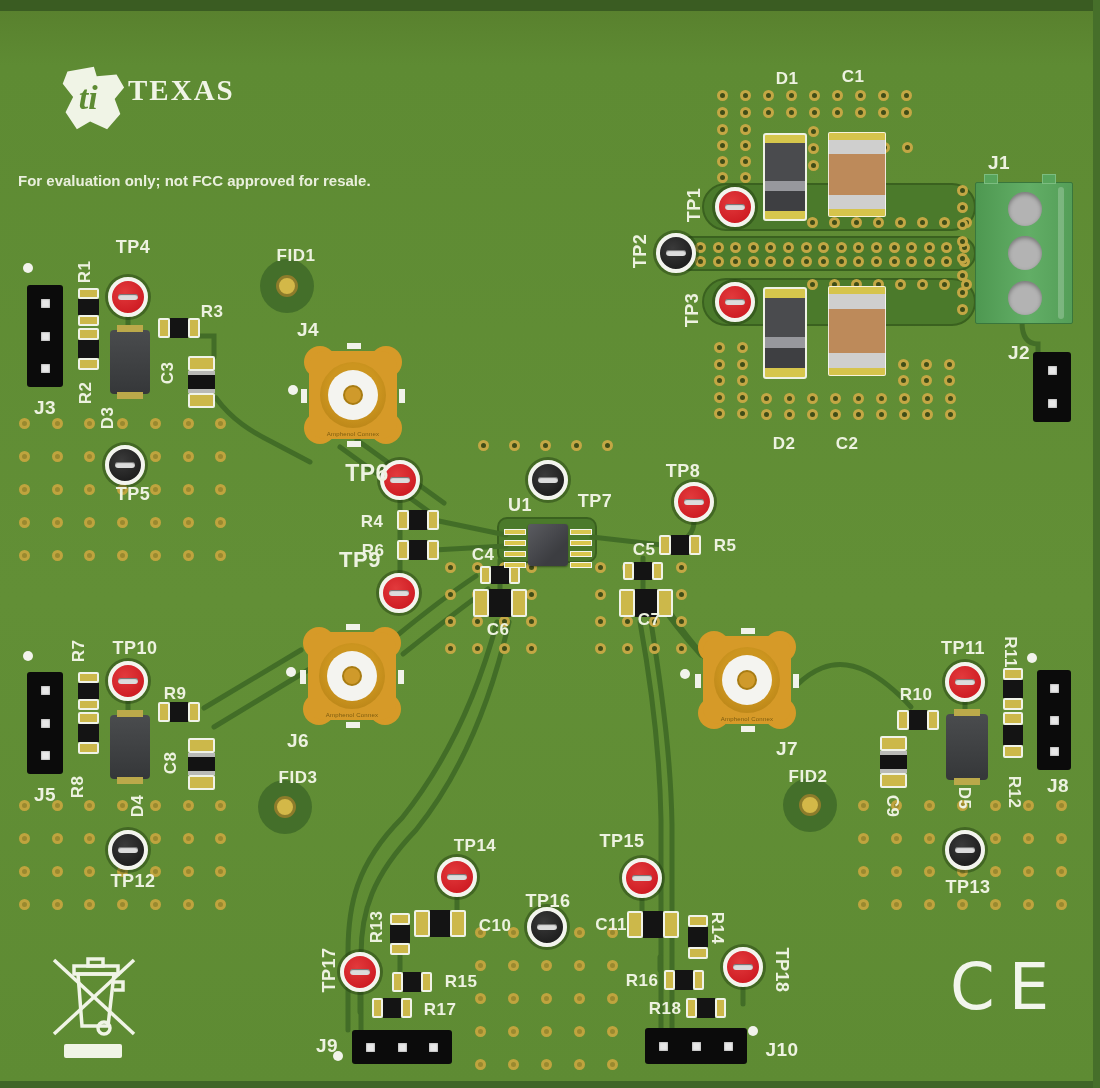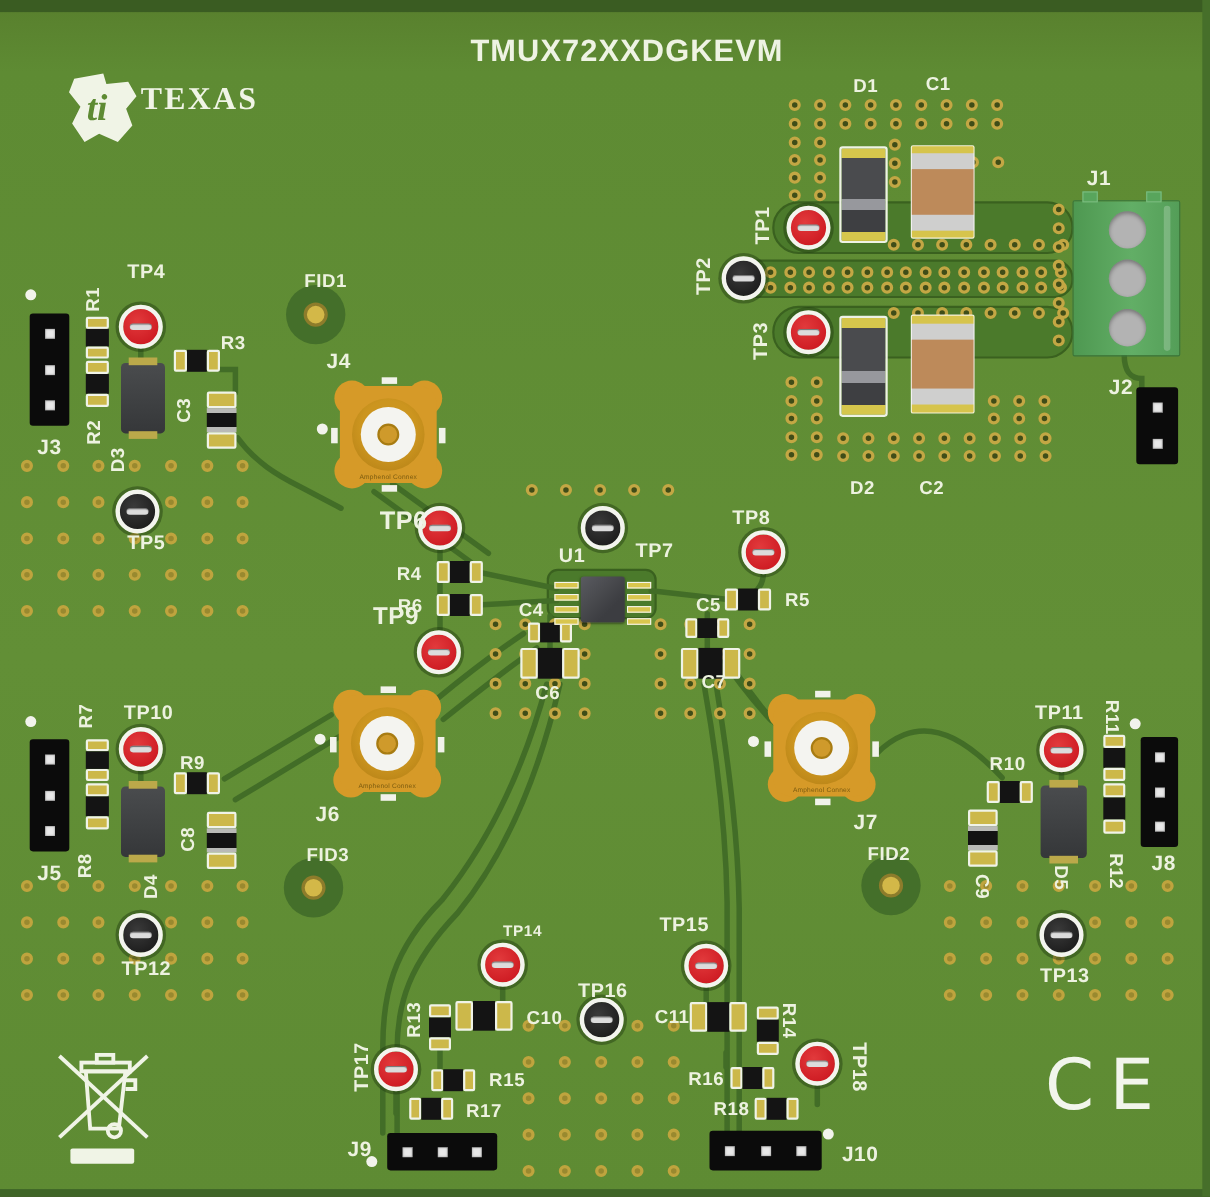--- a/index.html
+++ b/index.html
@@ -61,30 +61,30 @@
   #brand{position:absolute;left:58px;top:62px;width:300px;height:80px;z-index:6}
   #brand .t1{position:absolute;left:70px;top:12px;font-family:"Liberation Serif",serif;font-weight:bold;font-size:29px;color:#f0f4e6;letter-spacing:2px}
   #brand .t2{position:absolute;left:70px;top:41px;font-family:"Liberation Serif",serif;font-weight:bold;font-size:29px;color:#f0f4e6;letter-spacing:1px}
   #ce{position:absolute;left:950px;top:950px;font-family:"DejaVu Sans",sans-serif;font-weight:400;font-size:64px;color:#f2f5ec;letter-spacing:14px;z-index:6}
   #weee{position:absolute;left:48px;top:952px;z-index:6}
 </style>
 </head>
 <body>
 
 <div id="board">
-  <div id="title">TMUX72XXDGKEVM</div>
 
   <div id="brand">
     <svg width="68" height="72" viewBox="0 0 72 76">
       <path d="M10,10 L38,5 L41,15 L62,13 L70,27 L60,39 L66,55 L52,71 L34,63 L20,71 L8,53 L16,37 L5,23 Z" fill="#f0f4e6"></path>
       <text x="22" y="50" font-family="Liberation Serif, serif" font-size="36" font-style="italic" font-weight="bold" fill="#5e8b33">ti</text>
     </svg>
     <div class="t1">TEXAS</div>
   </div>
 
+  <div id="fcc">For evaluation only; not FCC approved for resale.</div>
 
   <div id="weee">
     <svg width="95" height="112" viewBox="0 0 95 112">
       <g stroke="#f0f4e6" stroke-width="3.5" fill="none">
         <line x1="6" y1="8" x2="86" y2="82"></line>
         <line x1="86" y1="8" x2="6" y2="82"></line>
         <path d="M30 22 L34 74 L60 74 L66 22 Z"></path>
         <rect x="26" y="14" width="44" height="8"></rect>
         <rect x="40" y="7" width="15" height="7"></rect>
         <circle cx="56" cy="76" r="6"></circle>
@@ -761,21 +761,21 @@
     <div class="lbl" style="left: 787px; top: 749px; font-size: 19px;">J7</div>
     <div class="lbl" style="left: 808px; top: 777px;">FID2</div>
     <div class="lbl" style="left: 963px; top: 648px; font-size: 18px;">TP11</div>
     <div class="lbl" style="left: 916px; top: 695px;">R10</div>
     <div class="lbl r90" style="left: 892px; top: 806px;">C9</div>
     <div class="lbl r90" style="left: 964px; top: 798px;">D5</div>
     <div class="lbl r90" style="left: 1010px; top: 652px;">R11</div>
     <div class="lbl r90" style="left: 1014px; top: 792px;">R12</div>
     <div class="lbl" style="left: 1058px; top: 786px; font-size: 19px;">J8</div>
     <div class="lbl" style="left: 968px; top: 887px; font-size: 18px;">TP13</div>
-    <div class="lbl" style="left: 475px; top: 846px; font-size: 14px;">TP14</div>
+    <div class="lbl" style="left: 475px; top: 846px; font-size: 17px;">TP14</div>
     <div class="lbl rm90" style="left: 377px; top: 927px;">R13</div>
     <div class="lbl" style="left: 495px; top: 926px;">C10</div>
     <div class="lbl" style="left: 548px; top: 901px; font-size: 18px;">TP16</div>
     <div class="lbl rm90" style="left: 329px; top: 970px; font-size: 18px;">TP17</div>
     <div class="lbl" style="left: 461px; top: 982px;">R15</div>
     <div class="lbl" style="left: 440px; top: 1010px;">R17</div>
     <div class="lbl" style="left: 327px; top: 1046px; font-size: 19px;">J9</div>
     <div class="lbl" style="left: 622px; top: 841px; font-size: 18px;">TP15</div>
     <div class="lbl" style="left: 611px; top: 925px;">C11</div>
     <div class="lbl r90" style="left: 717px; top: 928px;">R14</div>

